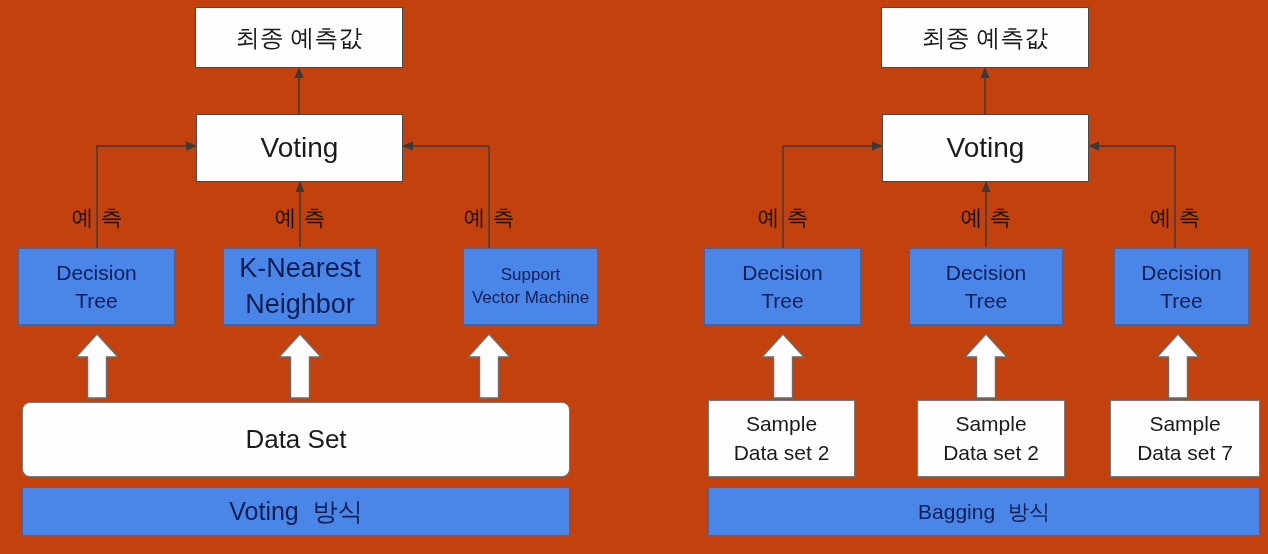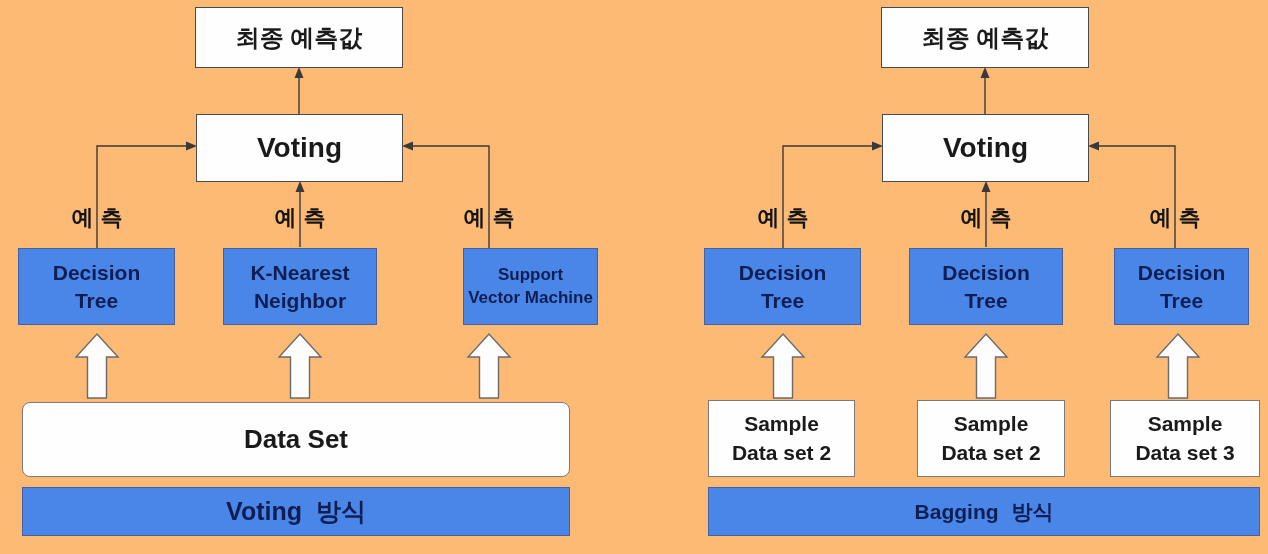--- a/index.html
+++ b/index.html
@@ -1,32 +1,32 @@
 <!DOCTYPE html>
 <html><head>
 <meta charset="utf-8">
 <style>
   html,body{margin:0;padding:0;background:#ffffff;}
   #stage{
     position:relative;width:1268px;height:554px;margin:0 auto;
-    background:#fdba74;overflow:hidden;
-    font-family:"Liberation Sans", sans-serif;color:#1a1a1a;font-weight:bold;
+    background:#c2410c;overflow:hidden;
+    font-family:"Liberation Sans", sans-serif;color:#1a1a1a;
   }
   .abs{position:absolute;box-sizing:border-box;}
   .cbox{display:flex;align-items:center;justify-content:center;text-align:center;}
   
   .wbox{background:#fefefe;border:1.6px solid #4a4a4a;}
   .wbox-light{background:#fefefe;border:1.4px solid #7a7a7a;}
   
   .bbox{background:#4a86e8;border:1.6px solid #44629f;color:#0e1e52;}
   
   .final-l  {left:195px;top:7px;  width:208px;height:61px;font-size:24px;}
   .voting-l {left:196px;top:114px;width:207px;height:68px;font-size:28px;}
   .model-l1 {left:18px; top:248px;width:157px;height:77px;font-size:21px;line-height:1.3;}
-  .model-l2 {left:223px;top:248px;width:154px;height:77px;font-size:21px;line-height:1.3;}
+  .model-l2 {left:223px;top:248px;width:154px;height:77px;font-size:27px;line-height:1.3;}
   .model-l3 {left:428px;top:248px;width:135px;height:77px;font-size:17px;line-height:1.35;margin-left:35px;}
   .dataset  {left:22px; top:402px;width:548px;height:75px;font-size:26px;border-radius:8px;}
   .bar-l    {left:22px; top:487px;width:548px;height:49px;font-size:25px;word-spacing:7px;}
   
   .final-r  {left:881px;top:7px;  width:208px;height:61px;font-size:24px;}
   .voting-r {left:882px;top:114px;width:207px;height:68px;font-size:28px;}
   .model-r1 {left:704px; top:248px;width:157px;height:77px;font-size:21px;line-height:1.3;}
   .model-r2 {left:909px; top:248px;width:154px;height:77px;font-size:21px;line-height:1.3;}
   .model-r3 {left:1114px;top:248px;width:135px;height:77px;font-size:21px;line-height:1.3;}
   .sample1  {left:708px; top:400px;width:147px;height:77px;font-size:21px;line-height:1.35;}
@@ -160,21 +160,21 @@
   </div>
   <div class="abs cbox wbox-light sample2">
     <span>
       <span>Sample</span><br>
       <span>Data set 2</span>
     </span>
   </div>
   <div class="abs cbox wbox-light sample3">
     <span>
       <span>Sample</span><br>
-      <span>Data set 3</span>
+      <span>Data set 7</span>
     </span>
   </div>
 
   <div class="abs cbox bbox bar-r">
     <span>Bagging 방식</span>
   </div>
 
 </div>
 
 </body></html>

